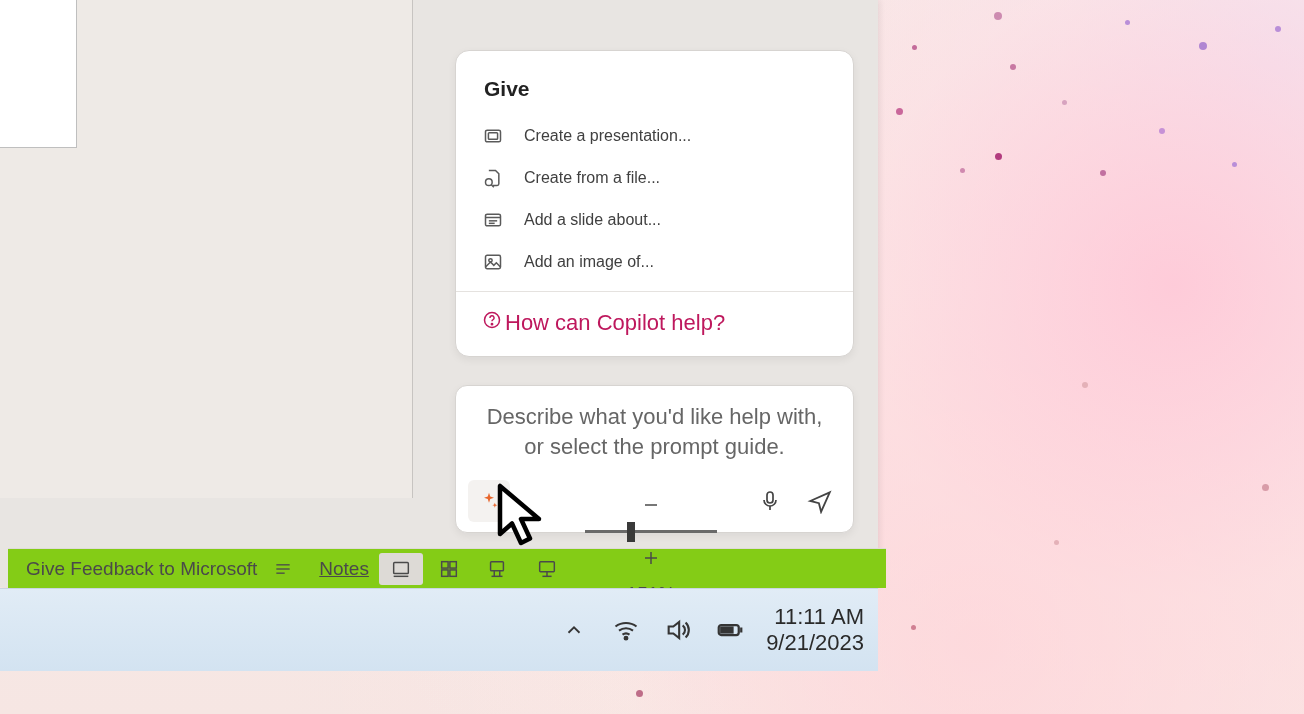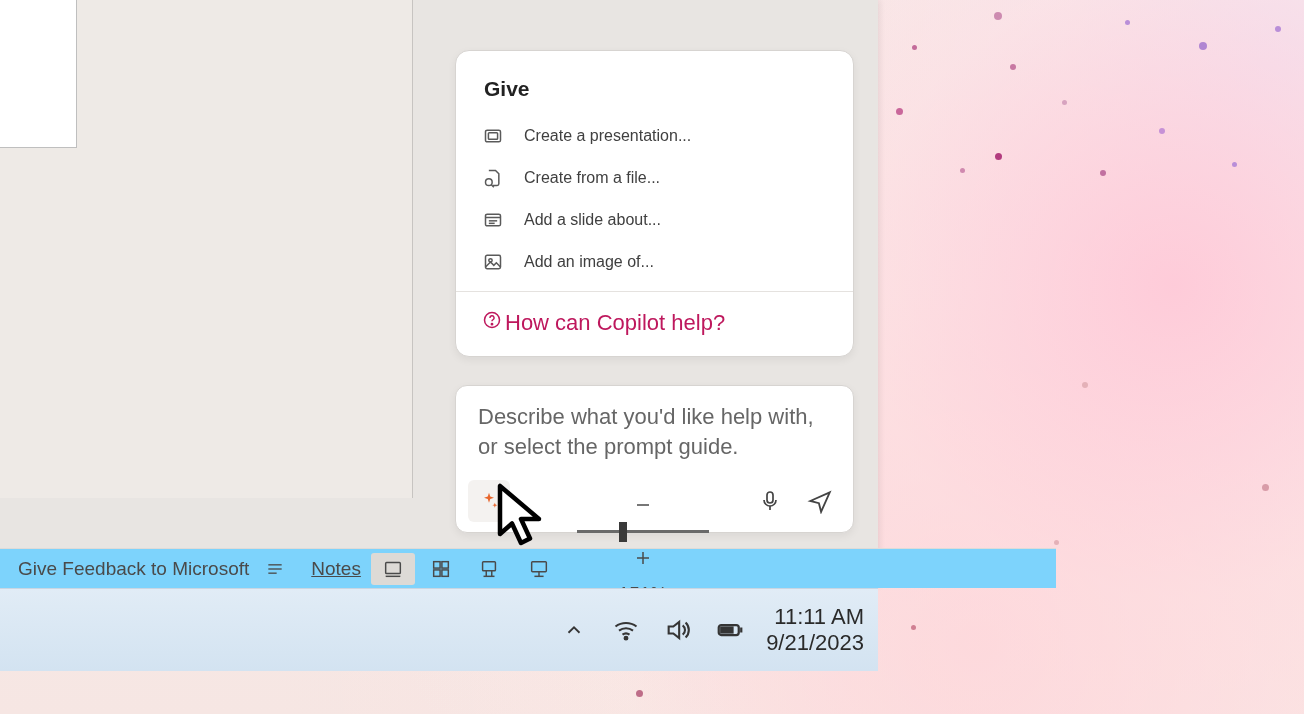--- a/index.html
+++ b/index.html
@@ -55,25 +55,25 @@
     position: absolute;
     left: 0;
     top: 0;
     width: 412px;
     height: 498px;
     border-right: 1px solid #c7c4c1;
   }
   
   .statusbar {
     position: absolute;
-    left: 0;
+    left: 8px;
     top: 548px;
-    width: 1056px;
+    width: 878px;
     height: 39px;
-    background: #7dd3fc;
+    background: #84cc16;
     border-top: 1px solid #dedbd8;
     display: flex;
     align-items: center;
   }
   .status-item {
     display: flex;
     align-items: center;
     height: 100%;
     padding: 0 8px;
     font-size: 19px;
@@ -226,20 +226,21 @@
     box-shadow: 0 3px 8px rgba(0,0,0,0.06);
   }
   .prompt-placeholder {
     position: absolute;
     left: 22px;
     top: 16px;
     right: 22px;
     font-size: 22px;
     color: #666;
     line-height: 1.35;
+    text-align: center;
   }
   .prompt-toolbar {
     position: absolute;
     left: 12px;
     bottom: 10px;
     right: 12px;
     display: flex;
     align-items: center;
   }
   .prompt-guide-btn {

